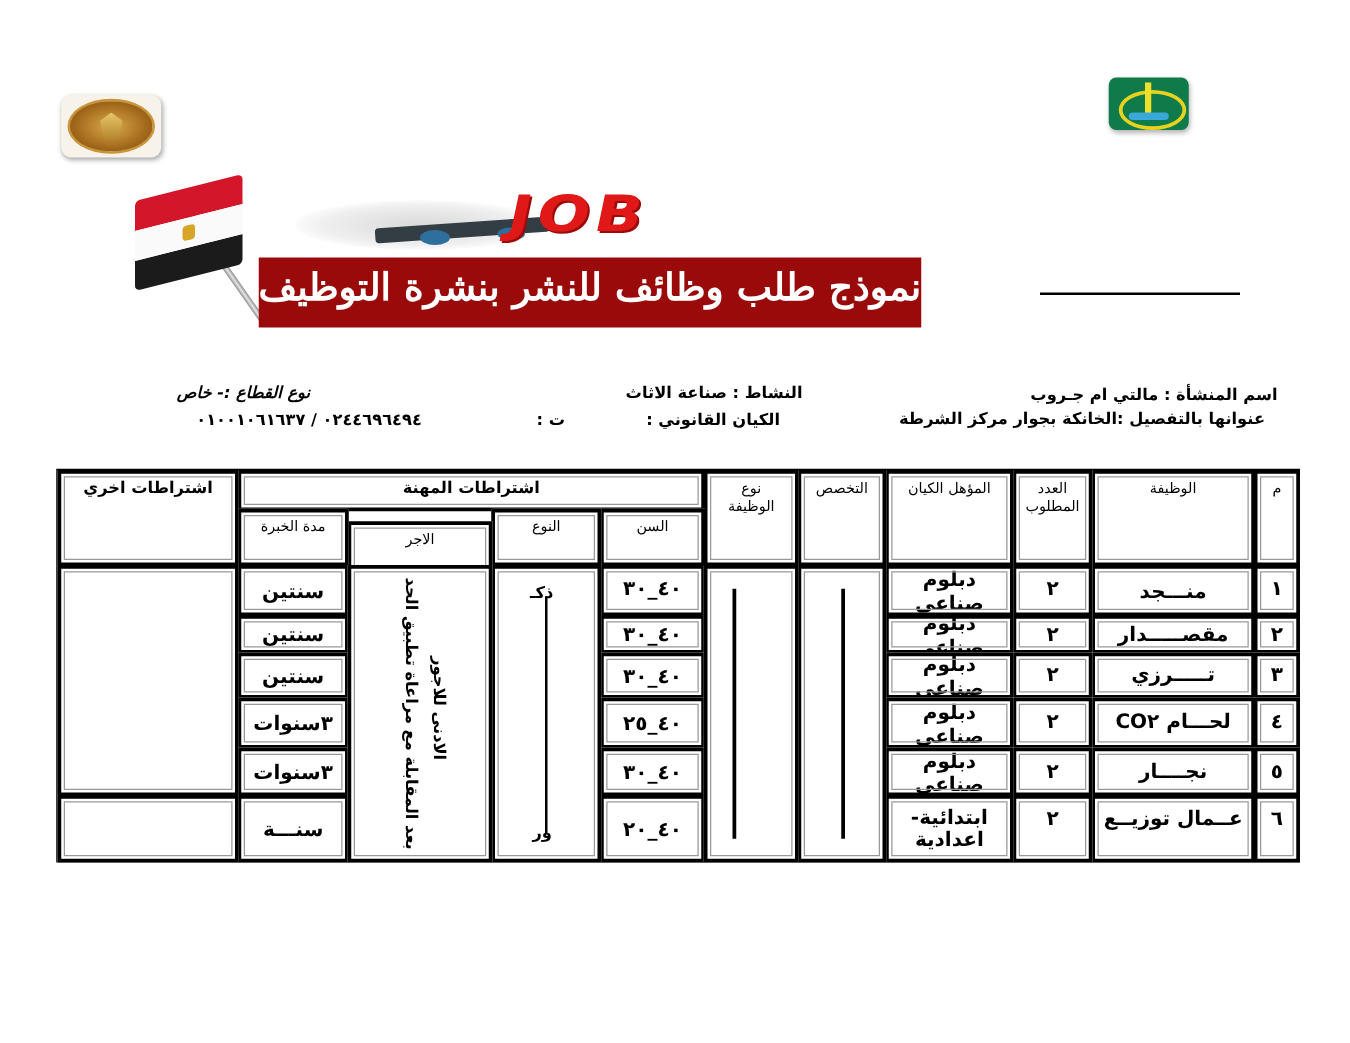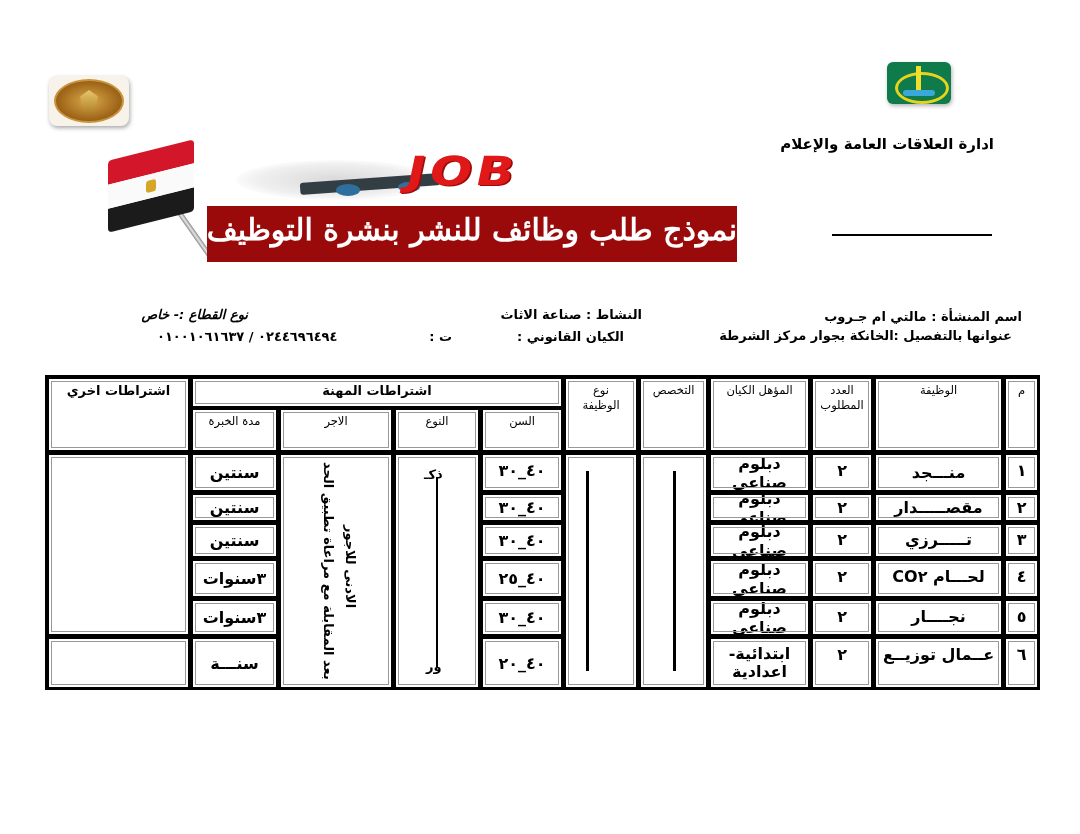--- a/index.html
+++ b/index.html
@@ -56,21 +56,20 @@
       <div class="eagle"></div>
     </div>
   </div>
 <div class="abs logo-right">
     <div class="ring"></div>
     <div class="tower"></div>
     <div class="water"></div>
   </div>
 
 <div class="abs org">
-  <div>ادارة العلاقات العامة والإعلام</div>
 </div>
 <div class="abs org-line"></div>
 
 <div class="abs flag-pole"></div>
 <div class="abs flag">
     <div class="r"></div>
     <div class="w"></div>
     <div class="b"></div>
   </div>
 
@@ -96,21 +95,21 @@
 
 <div class="abs cell hd" style="left:1003px; top:376px; width:37px; height:77px;">م</div>
 <div class="abs cell hd" style="left:873px; top:376px; width:131px; height:77px;">الوظيفة</div>
 <div class="abs cell hd" style="left:810px; top:376px; width:64px; height:77px;">العدد المطلوب</div>
 <div class="abs cell hd" style="left:708px; top:376px; width:103px; height:77px;">المؤهل الكيان</div>
 <div class="abs cell hd" style="left:638px; top:376px; width:71px; height:77px;">التخصص</div>
 <div class="abs cell hd" style="left:563px; top:376px; width:76px; height:77px; padding-left:14px; padding-right:14px;">نوع الوظيفة</div>
 <div class="abs cell hd" style="left:190px; top:376px; width:374px; height:33px; font-weight:bold; font-size:13px;">اشتراطات المهنة</div>
 <div class="abs cell hd" style="left:480px; top:407px; width:84px; height:46px;">السن</div>
 <div class="abs cell hd" style="left:393px; top:407px; width:88px; height:46px;">النوع</div>
-<div class="abs cell hd" style="left:278px; top:407px; width:116px; height:46px;">الاجر</div>
+<div class="abs cell hd" style="left:278px; top:417px; width:116px; height:46px;">الاجر</div>
 <div class="abs cell hd" style="left:190px; top:407px; width:89px; height:46px;">مدة الخبرة</div>
 <div class="abs cell hd" style="left:46px; top:376px; width:145px; height:77px; font-weight:bold; font-size:13px;">اشتراطات اخري</div>
 
 <div class="abs cell bd" style="left:1003px; top:452px; width:37px; height:41px; align-items:flex-start; padding-top:6px;">١</div>
 <div class="abs cell bd" style="left:873px; top:452px; width:131px; height:41px;">منـــجد</div>
 <div class="abs cell bd" style="left:810px; top:452px; width:64px; height:41px; align-items:flex-start; padding-top:6px;">٢</div>
 <div class="abs cell bd" style="left:708px; top:452px; width:103px; height:41px;">دبلوم صناعي</div>
 <div class="abs cell bd" style="left:480px; top:452px; width:84px; height:41px; align-items:flex-start; padding-top:6px;">٤٠_٣٠</div>
 <div class="abs cell bd" style="left:190px; top:452px; width:89px; height:41px;">سنتين</div>
 

